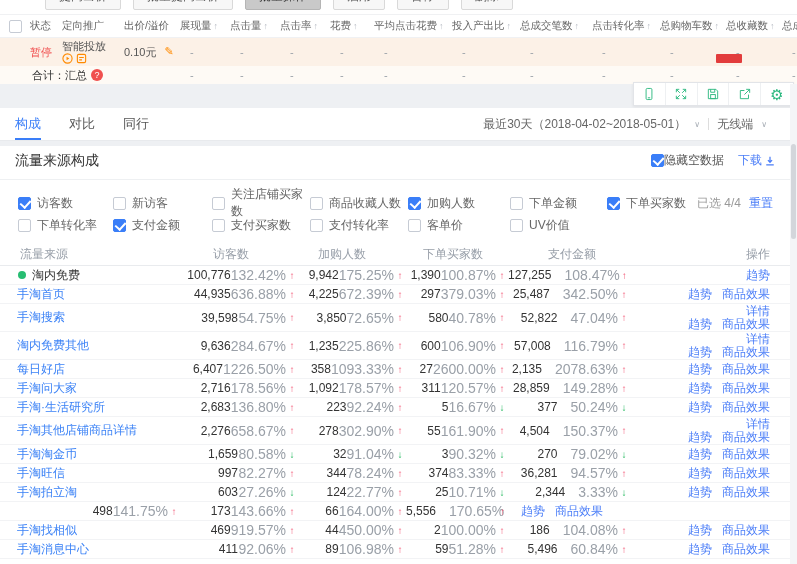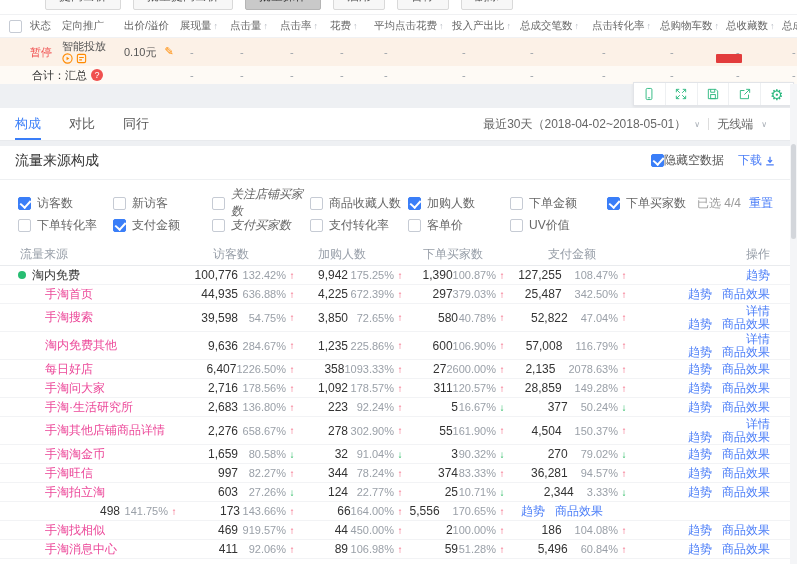--- a/index.html
+++ b/index.html
@@ -60,39 +60,39 @@
     padding:0 22px 4px 15px; border-bottom:1px solid #eef0f2; }
   #panel-title { font-size:14px; color:#333; }
   #panel-head-right { display:flex; align-items:center; gap:14px; }
   .hide-empty { display:flex; align-items:center; font-size:12px; color:#555; }
   .dl-link { color:#4a7df8; font-size:12px; display:flex; align-items:center; gap:3px; }
   .dl-link svg { stroke:#4a7df8; fill:none; stroke-width:1.5; }
 
   .metric-row { display:flex; align-items:center; padding-left:18px; height:22px; }
   #metrics { margin-top:12px; }
   .m-item { display:flex; align-items:center; gap:6px; font-size:12px; color:#666; }
-  .mw1{width:95px;} .mw2{width:99px;} .mw3{width:98px;font-style:italic;} .mw4{width:98px;} .mw5{width:102px;} .mw6{width:97px;}
+  .mw1{width:95px;} .mw2{width:99px;} .mw3{width:98px;} .mw4{width:98px;} .mw5{width:102px;} .mw6{width:97px;}
   .m-right { margin-left:auto; padding-right:24px; display:flex; gap:8px; font-size:12px; }
   .m-sel { color:#999; }
   .m-reset { color:#4a7df8; }
 
   .t2-grid { display:grid; grid-template-columns:180px 118px 108px 102px 122px 1fr; align-items:center; }
   #t2-head { margin-top:8px; height:22px; border-bottom:1px solid #e9ebee; color:#979ea8; font-size:12px; }
   .th-name { padding-left:20px; }
   .th-pad1 { padding-left:33px; } .th-pad2 { padding-left:20px; } .th-pad3 { padding-left:17px; } .th-pad4 { padding-left:40px; }
   .th-act { text-align:right; padding-right:27px; }
 
   .t2-row { height:19px; border-bottom:1px solid #f2f3f5; }
   .t2-row.tall { height:28px; }
   .t2-name { font-size:12px; color:#333; padding-left:18px; display:flex; align-items:center; gap:6px; white-space:nowrap; }
-  .t2-row.child .t2-name { padding-left:45px; color:#ec4899; }
+  .t2-row.child .t2-name { padding-left:17px; color:#3b82f6; }
   .dot { width:8px; height:8px; border-radius:50%; background:#27bd72; flex:0 0 8px; }
   .t2-cell { display:flex; justify-content:flex-end; align-items:center; white-space:nowrap; }
   .num { font-size:12px; color:#333; }
-  .pct { font-size:11px; color:#9aa0a8; text-align:right; }
+  .pct { font-size:14px; color:#9aa0a8; text-align:right; }
   .g1 .pct{min-width:48px;} .g2 .pct{min-width:46px;} .g3 .pct{min-width:38px;} .g4 .pct{min-width:40px;padding-left:13px;}
   .arr { width:12px; text-align:center; font-size:10px; font-weight:bold; }
   .arr.up { color:#f2506e; } .arr.down { color:#1fb85a; }
   .t2-actions { display:flex; flex-direction:column; align-items:flex-end; justify-content:center; padding-right:27px; gap:0px; }
   .t2-actions .line { display:flex; gap:10px; line-height:13px; }
   .alink { color:#4a7df8; font-size:12px; white-space:nowrap; }
 
   
   #scroll-track { position:absolute; right:0; top:84px; width:7px; height:480px; background:#f4f5f7; }
   #scroll-thumb { position:absolute; right:1px; top:60px; width:5px; height:95px; background:#d3d6db; border-radius:3px; }

